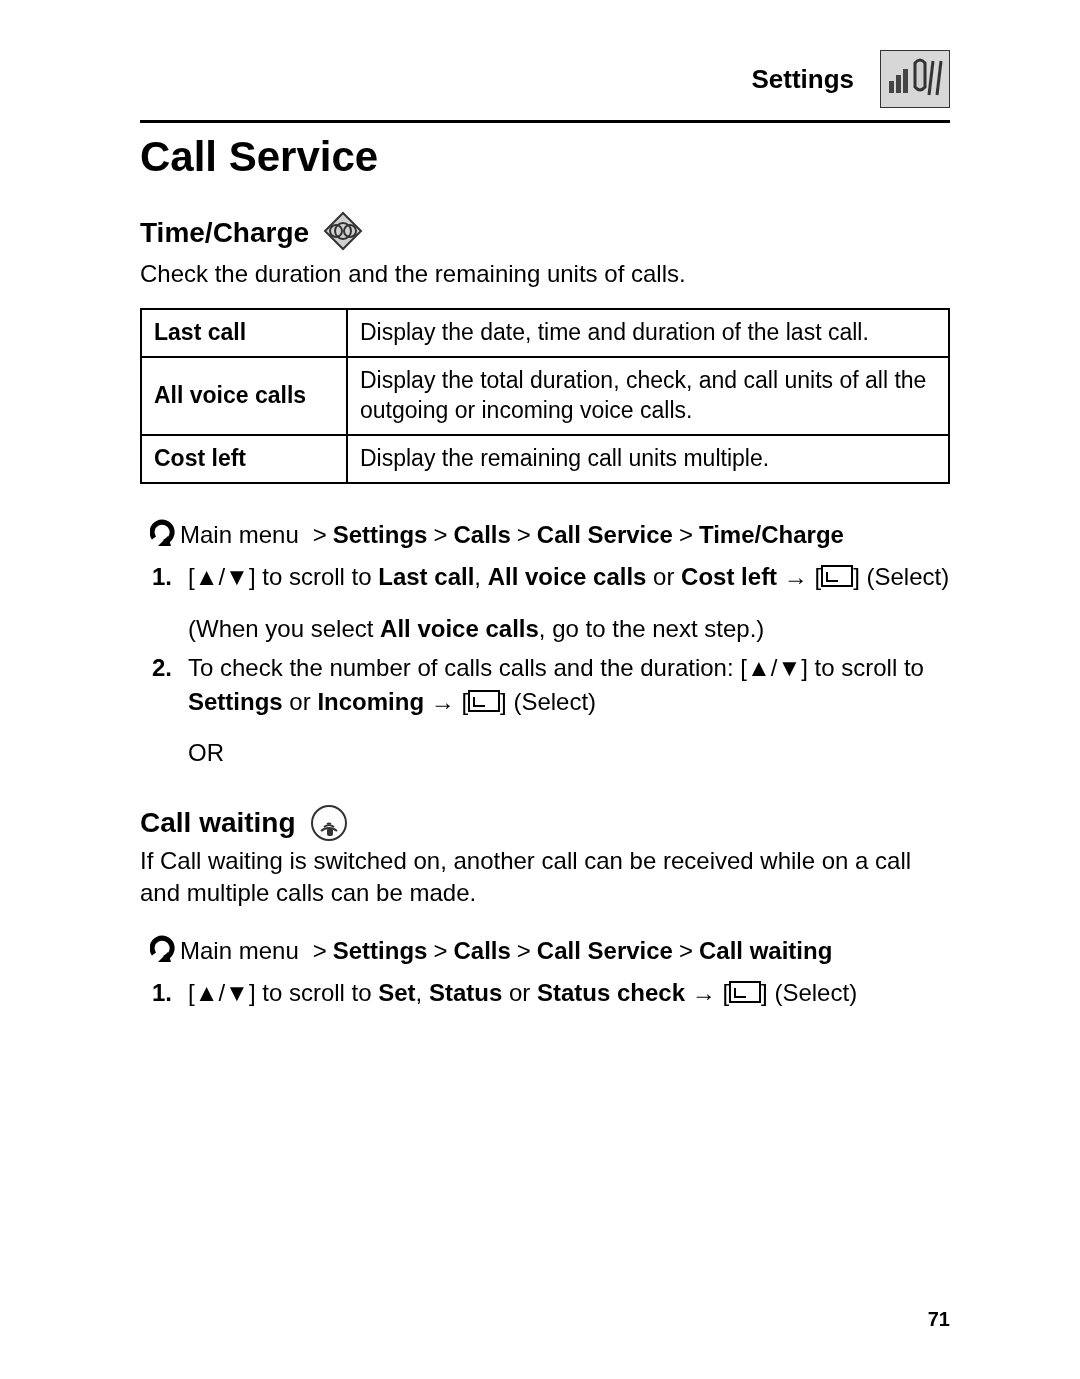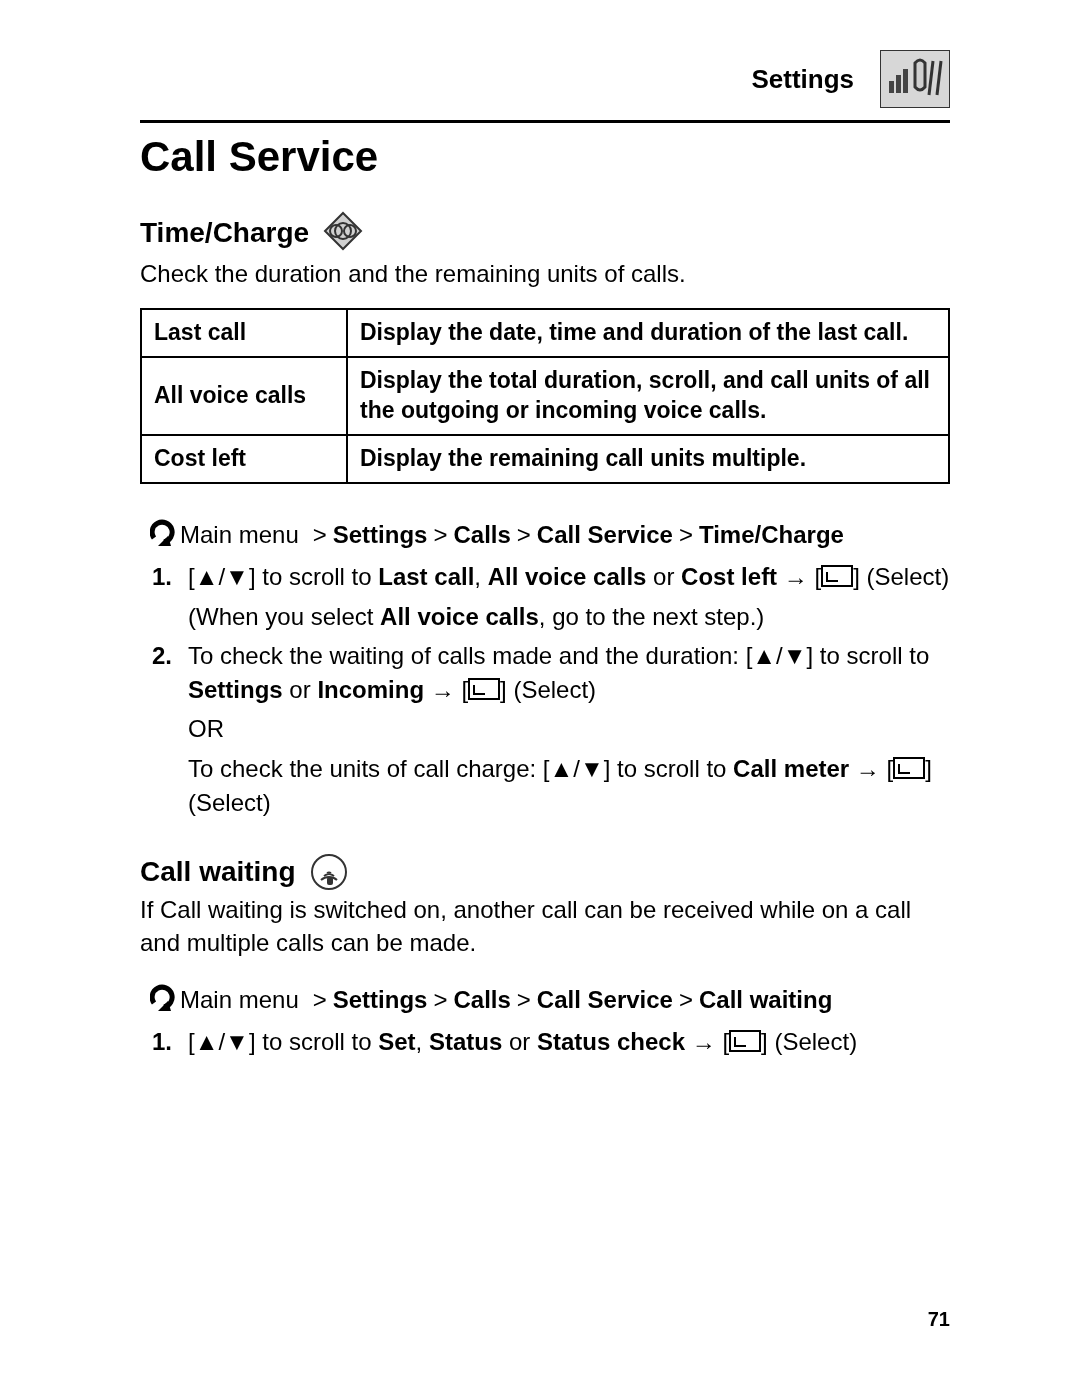--- a/index.html
+++ b/index.html
@@ -60,21 +60,20 @@
     border-collapse: collapse;
     width: 100%;
     margin-bottom: 28px;
   }
   .tbl td {
     border: 2px solid #000;
     padding: 8px 12px;
     font-size: 23px;
     vertical-align: middle;
     line-height: 1.3;
-    font-weight: bold;
   }
   .tbl .lbl {
     font-weight: bold;
     white-space: nowrap;
     width: 180px;
   }
 
   
   .bc-row {
     display: flex;
@@ -97,21 +96,21 @@
     font-size: 24px;
     line-height: 1.4;
     margin-bottom: 6px;
   }
   .item .num {
     font-weight: bold;
     text-align: right;
     padding-right: 16px;
   }
   .item .txt {}
-  .sub { display: block; margin-top: 6px; }
+  .sub { display: block; margin-top: 18px; }
 
   
   .glyphbox {
     display: inline-block;
     border: 2px solid #000;
     width: 28px; height: 18px;
     vertical-align: -2px;
     position: relative;
   }
   .glyphbox::after {
@@ -188,21 +187,21 @@
   <div class="para">Check the duration and the remaining units of calls.</div>
 
   <table class="tbl">
     <tbody>
         <tr>
       <td class="lbl">Last call</td>
       <td>Display the date, time and duration of the last call.</td>
     </tr>
     <tr>
       <td class="lbl">All voice calls</td>
-      <td>Display the total duration, scroll, and call units of all the outgoing or incoming voice calls.</td>
+      <td>Display the total duration, check, and call units of all the outgoing or incoming voice calls.</td>
     </tr>
     <tr>
       <td class="lbl">Cost left</td>
       <td>Display the remaining call units multiple.</td>
     </tr>
   </tbody>
     </table>
 
   <div class="bc-row">
     <span>
@@ -230,25 +229,22 @@
         <span>[</span><span>▲</span><span>/</span><span>▼</span><span>]</span><span> to scroll to </span><span class="bold">Last call</span><span>, </span><span class="bold">All voice calls</span><span> or </span><span class="bold">Cost left</span><span> → </span>[<span class="glyphbox"></span>]<span> (Select)</span>
         <span class="sub">
           <span>(When you select </span><span class="bold">All voice calls</span><span>, go to the next step.)</span>
         </span>
       </div>
     </div>
 
     <div class="item">
       <div class="num">2.</div>
       <div class="txt">
-        <span>To check the waiting of calls made and the duration: [</span><span>▲</span><span>/</span><span>▼</span><span>] to scroll to </span><span class="bold">Settings</span><span> or </span><span class="bold">Incoming</span><span> → </span>[<span class="glyphbox"></span>]<span> (Select)</span>
+        <span>To check the number of calls calls and the duration: [</span><span>▲</span><span>/</span><span>▼</span><span>] to scroll to </span><span class="bold">Settings</span><span> or </span><span class="bold">Incoming</span><span> → </span>[<span class="glyphbox"></span>]<span> (Select)</span>
         <span class="sub">OR</span>
-        <span class="sub">
-          <span>To check the units of call charge: [</span><span>▲</span><span>/</span><span>▼</span><span>] to scroll to </span><span class="bold">Call meter</span><span> → </span>[<span class="glyphbox"></span>]<span> (Select)</span>
-        </span>
       </div>
     </div>
 
   </div>
 
   <div class="h2-row" style="margin-top:28px;">
     <span class="h2">Call waiting</span>
     <span class="radial">
       <svg width="38" height="38" viewBox="0 0 38 38">
         <circle cx="19" cy="19" r="17" fill="none" stroke="#333" stroke-width="2"></circle>

